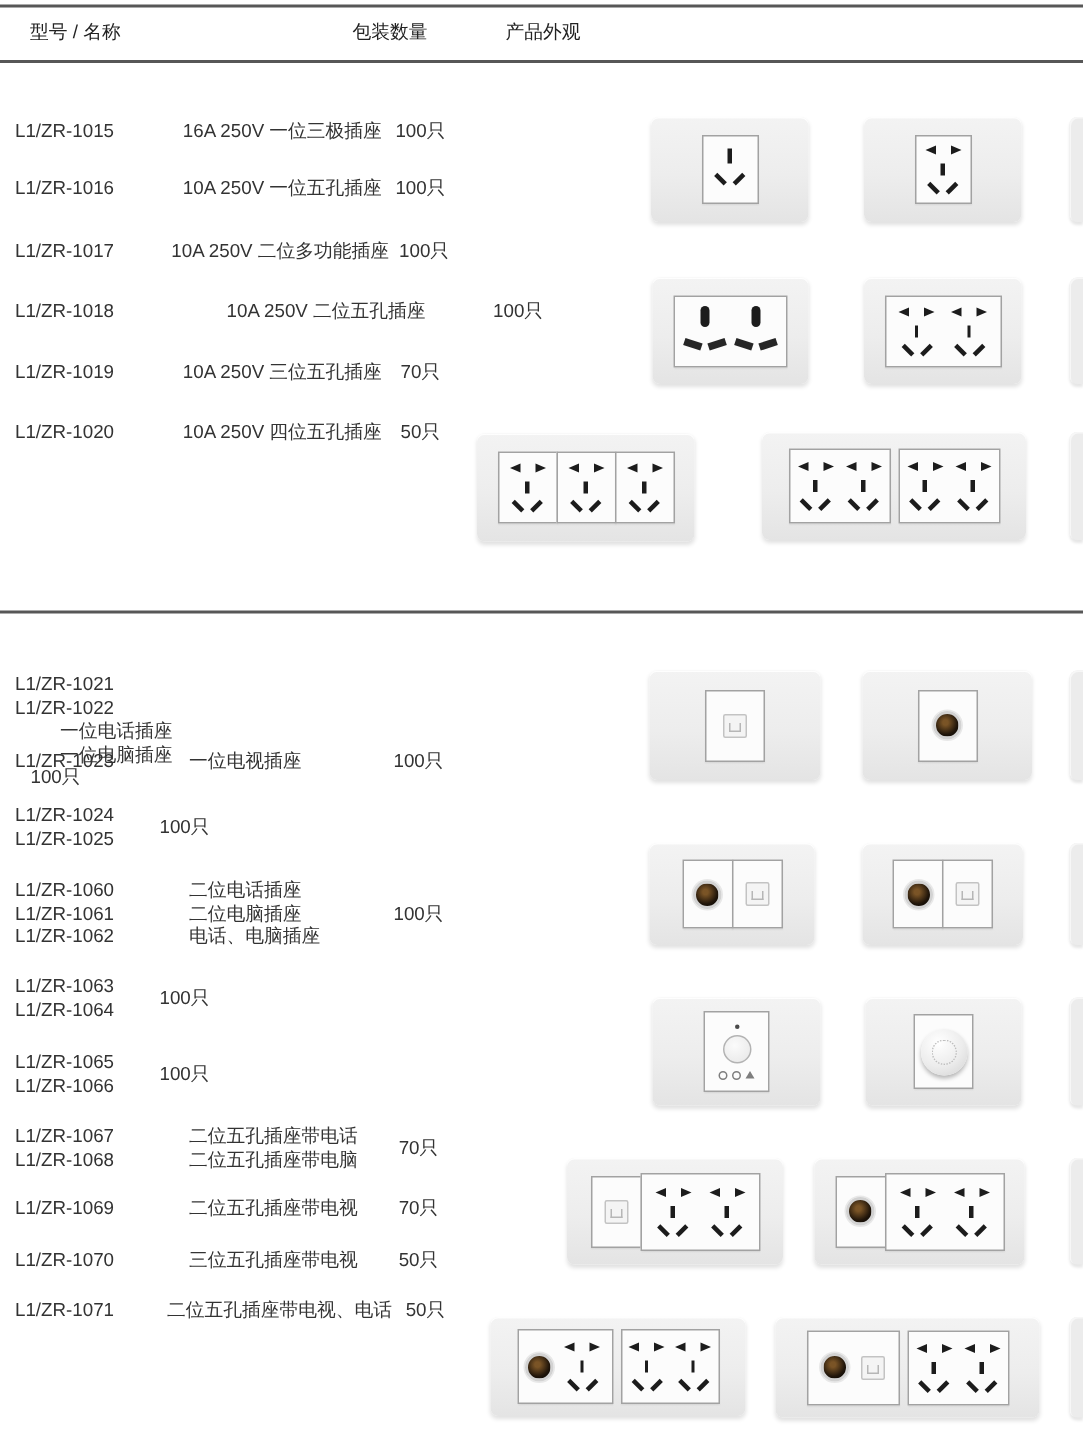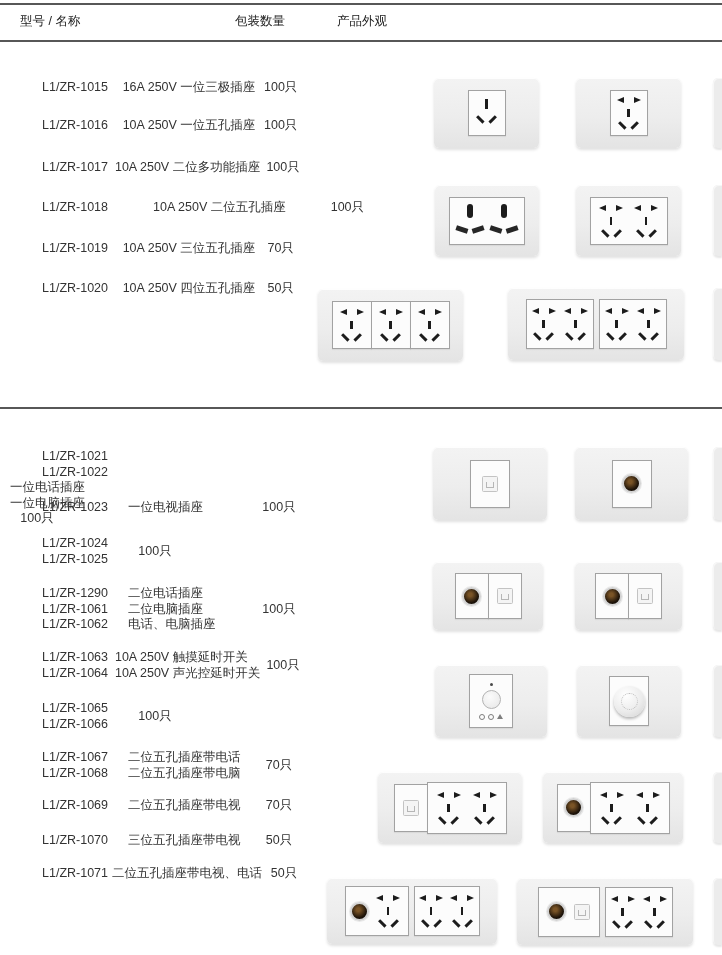--- a/index.html
+++ b/index.html
@@ -2,22 +2,22 @@
 <html><head>
 <meta charset="utf-8">
 <style>
   html,body{margin:0;padding:0;background:#fff;}
   .page{position:relative;width:722px;height:955px;background:#fff;overflow:hidden;
         font-family:"Liberation Sans","DejaVu Sans",sans-serif;color:#333;}
   .rule{position:absolute;left:0;width:722px;background:#575757;}
   .hdr{position:absolute;font-size:12.5px;font-weight:500;color:#222;white-space:nowrap;}
   
   .grp{position:absolute;left:10px;width:296px;display:flex;align-items:stretch;}
-  .col-model{width:86px;margin-left:32px;}
-  .col-name{flex:1;}
+  .col-model{width:86px;}
+  .col-name{flex:1;margin-left:30px;}
   .col-qty{width:54px;display:flex;align-items:center;justify-content:center;}
   .ln{font-size:12.5px;line-height:15.6px;white-space:nowrap;color:#333;}
   
   .plate{position:absolute;background:linear-gradient(180deg,#f3f3f3 0%,#ededed 55%,#e4e4e4 100%);
          border-radius:5px;box-shadow:0 2px 3px rgba(0,0,0,.12), inset 0 1px 0 rgba(255,255,255,.85);
          display:flex;align-items:center;justify-content:center;}
   .mod{background:#fcfcfc;border:1px solid #a2a2a2;box-shadow:0 1px 1px rgba(0,0,0,.06);
        display:flex;align-items:center;justify-content:space-evenly;box-sizing:border-box;}
   .mod + .mod.adj{margin-left:-1px;}
   .mod + .mod.gap{margin-left:5px;}
@@ -170,41 +170,37 @@
     <div class="col-model">
       <div class="ln">L1/ZR-1024</div>
       <div class="ln">L1/ZR-1025</div>
     </div>
     <div class="col-qty">
         <div class="ln">100只</div>
       </div>
   </div>
   <div class="grp" style="top:586px;">
     <div class="col-model">
-      <div class="ln">L1/ZR-1290</div>
+      <div class="ln">L1/ZR-1060</div>
       <div class="ln">L1/ZR-1061</div>
       <div class="ln">L1/ZR-1062</div>
     </div>
     <div class="col-name">
       <div class="ln">二位电话插座</div>
       <div class="ln">二位电脑插座</div>
       <div class="ln">电话、电脑插座</div>
     </div>
     <div class="col-qty">
         <div class="ln">100只</div>
       </div>
   </div>
   <div class="grp" style="top:650px;">
     <div class="col-model">
       <div class="ln">L1/ZR-1063</div>
       <div class="ln">L1/ZR-1064</div>
-    </div>
-    <div class="col-name">
-      <div class="ln">10A 250V 触摸延时开关</div>
-      <div class="ln">10A 250V 声光控延时开关</div>
     </div>
     <div class="col-qty">
         <div class="ln">100只</div>
       </div>
   </div>
   <div class="grp" style="top:701px;">
     <div class="col-model">
       <div class="ln">L1/ZR-1065</div>
       <div class="ln">L1/ZR-1066</div>
     </div>

